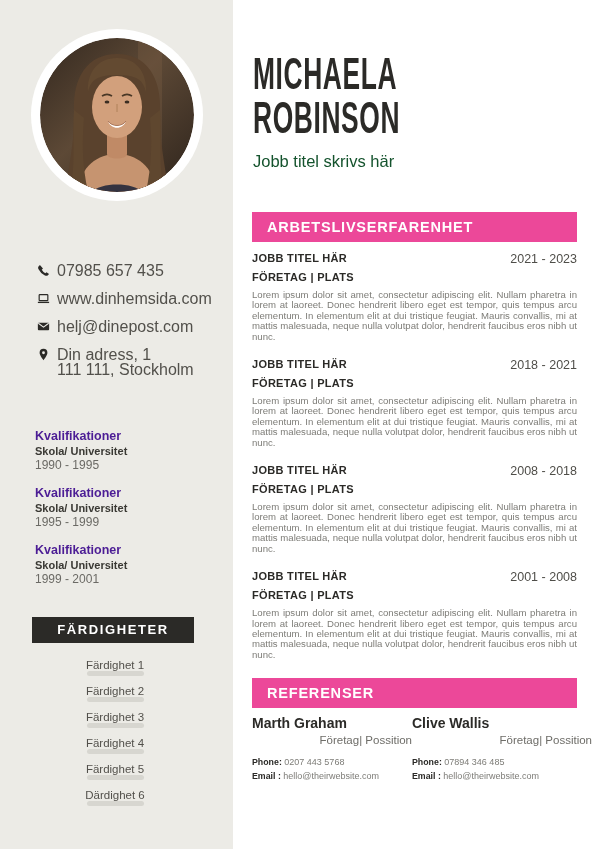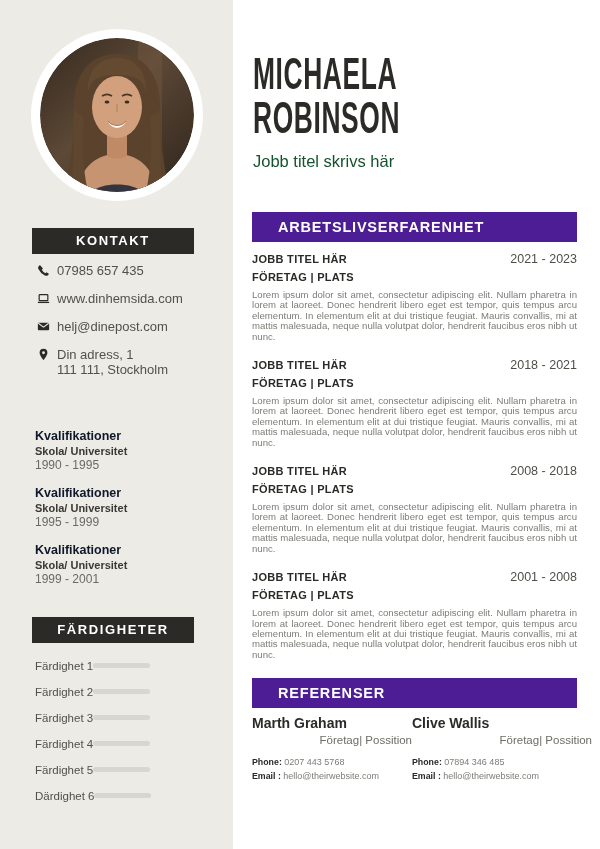--- a/index.html
+++ b/index.html
@@ -14,47 +14,47 @@
     background:#ffffff;display:flex;align-items:center;justify-content:center;
   }
   .photo{width:154px;height:154px;border-radius:50%;overflow:hidden;display:block;}
   .side-bar-header{
     position:absolute;left:32px;width:162px;height:26px;background:#2B2A27;color:#fff;
     font-size:13px;font-weight:bold;letter-spacing:1.6px;text-align:center;line-height:26px;
   }
   .contact-list{position:absolute;left:37px;top:263px;width:170px;}
   .contact-row{display:flex;align-items:flex-start;margin-bottom:13px;}
   .contact-row .cicon{width:13px;height:13px;margin-top:1px;margin-right:7px;flex:none;}
-  .contact-text{font-size:13px;line-height:15px;color:#52504B;}
+  .contact-text{font-size:16px;line-height:15px;color:#52504B;}
   .edu-list{position:absolute;left:35px;top:429px;width:170px;}
   .edu-item{margin-bottom:14px;}
-  .edu-qual{font-size:12.5px;font-weight:bold;color:#0f172a;line-height:15px;}
+  .edu-qual{font-size:12.5px;font-weight:bold;color:#4c1d95;line-height:15px;}
   .edu-school{font-size:11px;font-weight:bold;color:#3A3934;line-height:14px;}
   .edu-years{font-size:12px;color:#6B6A65;line-height:14px;}
   .skills-list{position:absolute;left:35px;top:659px;width:160px;}
-  .skill-row{display:flex;align-items:center;justify-content:flex-start;margin-bottom:13px;height:13px;}
+  .skill-row{display:flex;align-items:center;justify-content:flex-start;margin-bottom:13px;height:13px;flex-direction:column;}
   .skill-label{font-size:11.5px;color:#52504B;}
   .skill-track{width:57px;height:5px;border-radius:3px;background:#D7D6D0;overflow:hidden;flex:none;}
   .skill-fill{height:5px;border-radius:3px;background:#2B2A27;}
   
   .main{position:absolute;left:233px;top:0;width:425px;height:849px;background:#ffffff;}
   .name-block{
     position:absolute;left:20px;top:52px;
     font-size:44px;font-weight:800;line-height:44px;letter-spacing:1px;
     transform:scaleX(.60);transform-origin:0 0;white-space:nowrap;color:#2B2A27;
   }
   .job-title{position:absolute;left:20px;top:152px;font-size:16.5px;color:#14532d;}
   .main-bar-header{
-    position:absolute;left:19px;width:325px;height:30px;background:#4c1d95;color:#fff;
-    font-size:14.5px;font-weight:bold;letter-spacing:.8px;line-height:30px;padding-left:26px;
+    position:absolute;left:19px;width:325px;height:30px;background:#ec4899;color:#fff;
+    font-size:14.5px;font-weight:bold;letter-spacing:.8px;line-height:30px;padding-left:15px;
     box-sizing:border-box;
   }
   .exp-list{position:absolute;left:19px;top:252px;width:325px;}
   .exp-entry{margin-bottom:16px;}
-  .exp-head{display:flex;justify-content:space-between;align-items:center;}
+  .exp-head{display:flex;justify-content:space-between;align-items:flex-start;}
   .exp-title{font-size:11px;font-weight:bold;letter-spacing:.3px;line-height:13px;}
   .exp-dates{font-size:12.5px;color:#4F4E49;}
   .exp-company{font-size:11px;font-weight:bold;letter-spacing:.3px;line-height:13px;margin-top:5px;}
   .exp-desc{margin-top:6px;font-size:9.6px;line-height:10.4px;color:#7D7C77;text-align:justify;}
   .ref-list{position:absolute;left:19px;top:714px;width:340px;display:grid;grid-template-columns:160px 1fr;}
   .ref-name{font-size:14px;font-weight:bold;color:#2B2A27;line-height:18px;}
   .ref-company{font-size:11.5px;color:#6E6D68;line-height:16px;margin-bottom:7px;text-align:right;}
   .ref-line{font-size:9px;line-height:14px;color:#7D7C77;}
   .ref-line b{color:#2B2A27;font-size:8.8px;}
 </style>
@@ -92,21 +92,20 @@
           <ellipse cx="87" cy="64" rx="2.4" ry="1.6" fill="#3a2d22"></ellipse>
           <path d="M62 58c3-2 7-2 10 0" stroke="#4a3826" stroke-width="1.6" fill="none"></path>
           <path d="M82 58c3-2 7-2 10 0" stroke="#4a3826" stroke-width="1.6" fill="none"></path>
           <path d="M77 66v8" stroke="#b98a64" stroke-width="1.4" fill="none"></path>
           <path d="M68 83c4 6 14 6 18 0-3 9-15 9-18 0z" fill="#ffffff"></path>
           <path d="M68 83c4 6 14 6 18 0" stroke="#a9765a" stroke-width="1" fill="none"></path>
         </g>
       </svg>
     </div>
 
-    <div class="side-bar-header" style="top:228px">KONTAKT</div>
 
     <div class="contact-list">
       <div class="contact-row">
         <svg class="cicon" viewBox="0 0 12 12">
           <path d="M2.7.9 1.4 2.2c-.5.5-.5 1.6.2 2.9a12 12 0 0 0 5.3 5.3c1.3.7 2.4.7 2.9.2l1.3-1.3-2.3-1.8-1.1 1.1A9.4 9.4 0 0 1 4.4 5.3l1.1-1.1z" fill="#2B2A27"></path>
         </svg>
         <div class="contact-text">07985 657 435</div>
       </div>
       <div class="contact-row">
         <svg class="cicon" viewBox="0 0 12 12">

